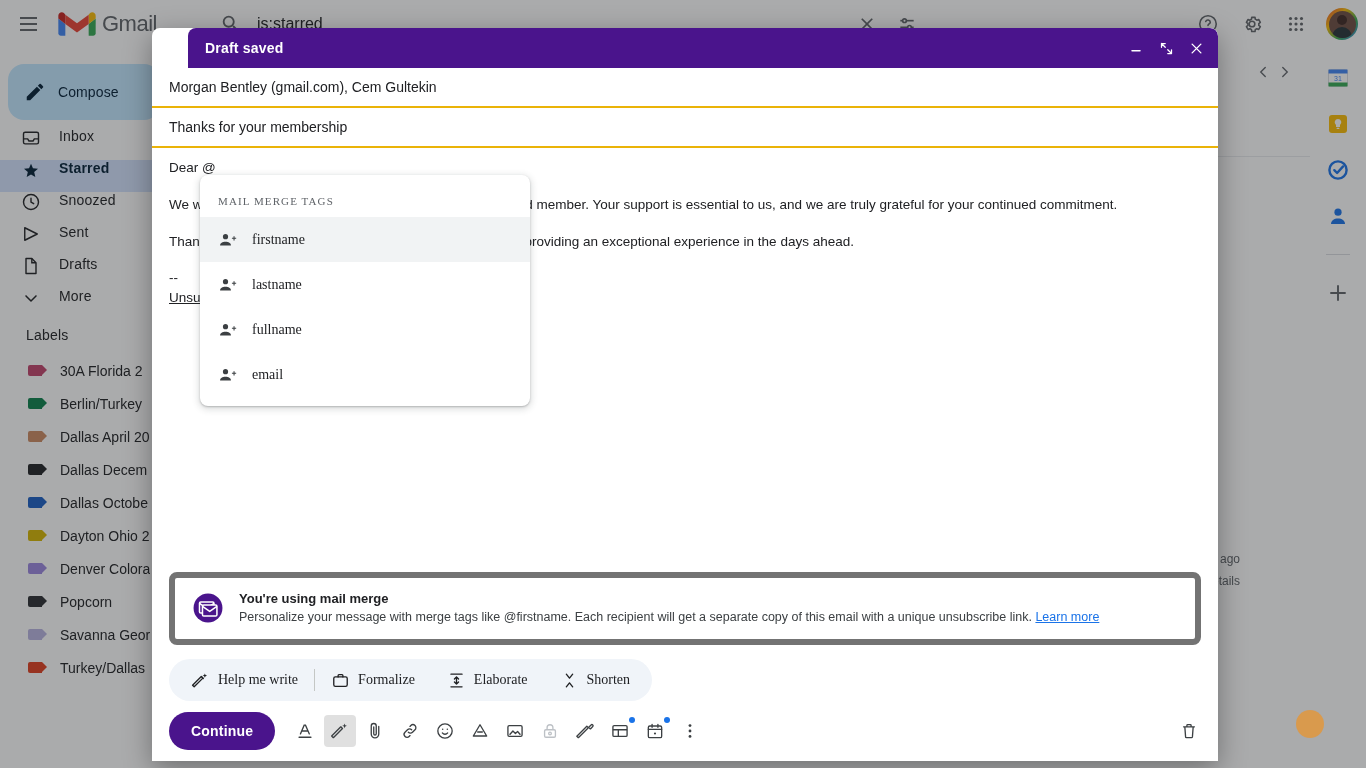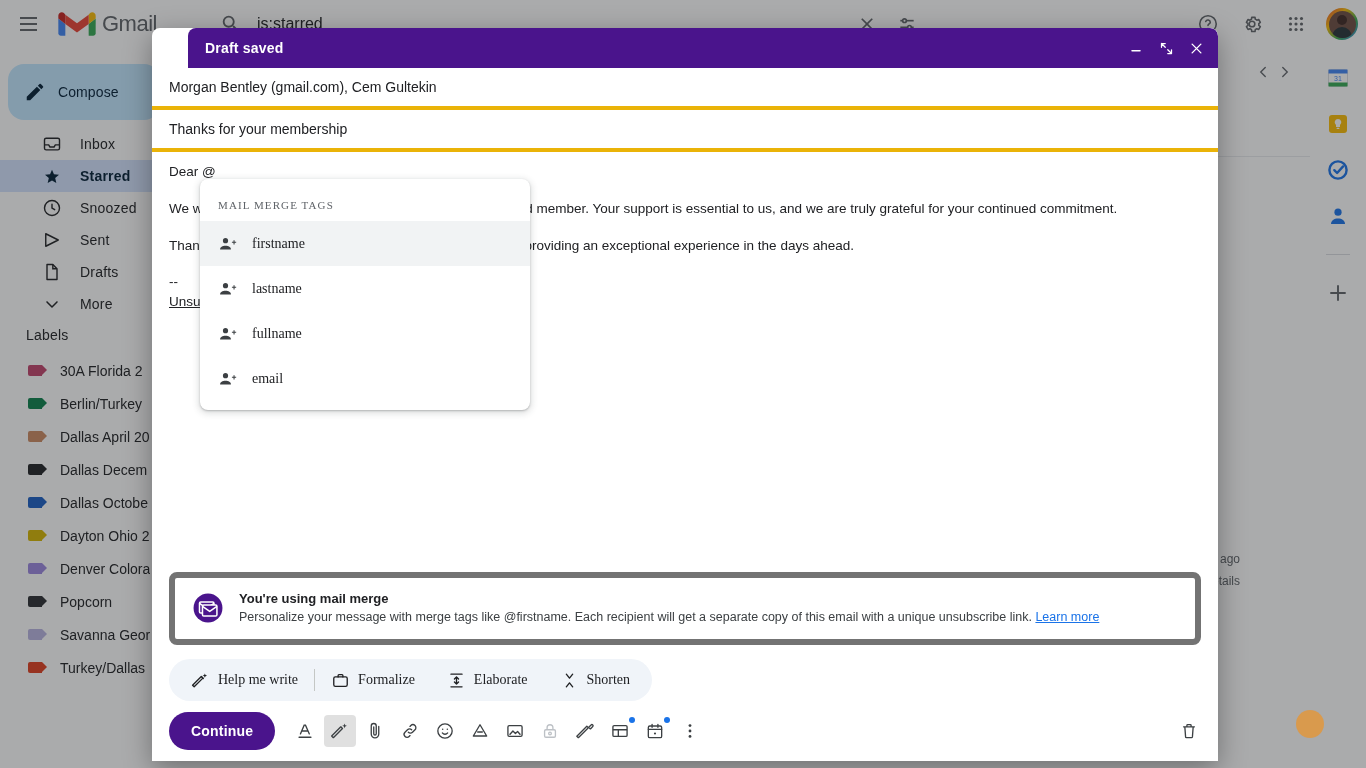--- a/index.html
+++ b/index.html
@@ -83,22 +83,22 @@
   }
   .compose-btn {
     display: flex; align-items: center; gap: 12px;
     margin: 8px 0 8px 8px; width: 152px; height: 56px;
     background: #c2e7ff; border-radius: 16px; padding-left: 16px;
     cursor: pointer; border: none;
   }
   .compose-label { font-size: 14px; color: #001d35; letter-spacing: .1px; }
   .navlist { margin-top: 8px; }
   .navitem {
-    display: flex; align-items: center; height: 32px; gap: 18px;
-    padding-left: 42px; border-radius: 0 16px 16px 0; cursor: pointer;
+    display: flex; align-items: flex-start; height: 32px; gap: 18px;
+    padding-left: 21px; border-radius: 0 16px 16px 0; cursor: pointer;
     width: 233px; color: #202124; font-size: 14px;
   }
   .navitem .nlabel { letter-spacing: .2px; }
   .navitem.active { background: #d3e3fd; font-weight: bold; color: #001d35; }
   .labels-head {
     font-size: 14px; color: #202124; padding-left: 26px;
     margin-top: 2px; margin-bottom: 6px; height: 26px;
     display: flex; align-items: center; letter-spacing: .2px;
   }
   .labelitem {
@@ -152,21 +152,21 @@
     display: flex; align-items: center; padding: 0 8px 0 17px;
     border-radius: 8px 8px 0 0; flex: 0 0 40px; cursor: move; margin-left: 36px;
   }
   .compose-title { font-size: 14px; font-weight: bold; letter-spacing: .2px; }
   .compose-hdr-actions { margin-left: auto; display: flex; align-items: center; gap: 2px; }
   .chbtn {
     width: 28px; height: 28px; display: flex; align-items: center;
     justify-content: center; cursor: pointer; border-radius: 50%;
   }
   .field-row {
-    border-bottom: 4px solid #eab308; padding: 10px 17px; flex: 0 0 auto;
+    border-bottom: 2px solid #eab308; padding: 10px 17px; flex: 0 0 auto;
   }
   .field-text { font-size: 14px; color: #202124; }
   .field-sub { font-size: 14px; color: #202124; }
 
   .body-area {
     flex: 1 1 auto; padding: 10px 17px 0 17px; position: relative;
     overflow: hidden;
   }
   .body-p {
     font-size: 13.5px; color: #202124; line-height: 1.55;

